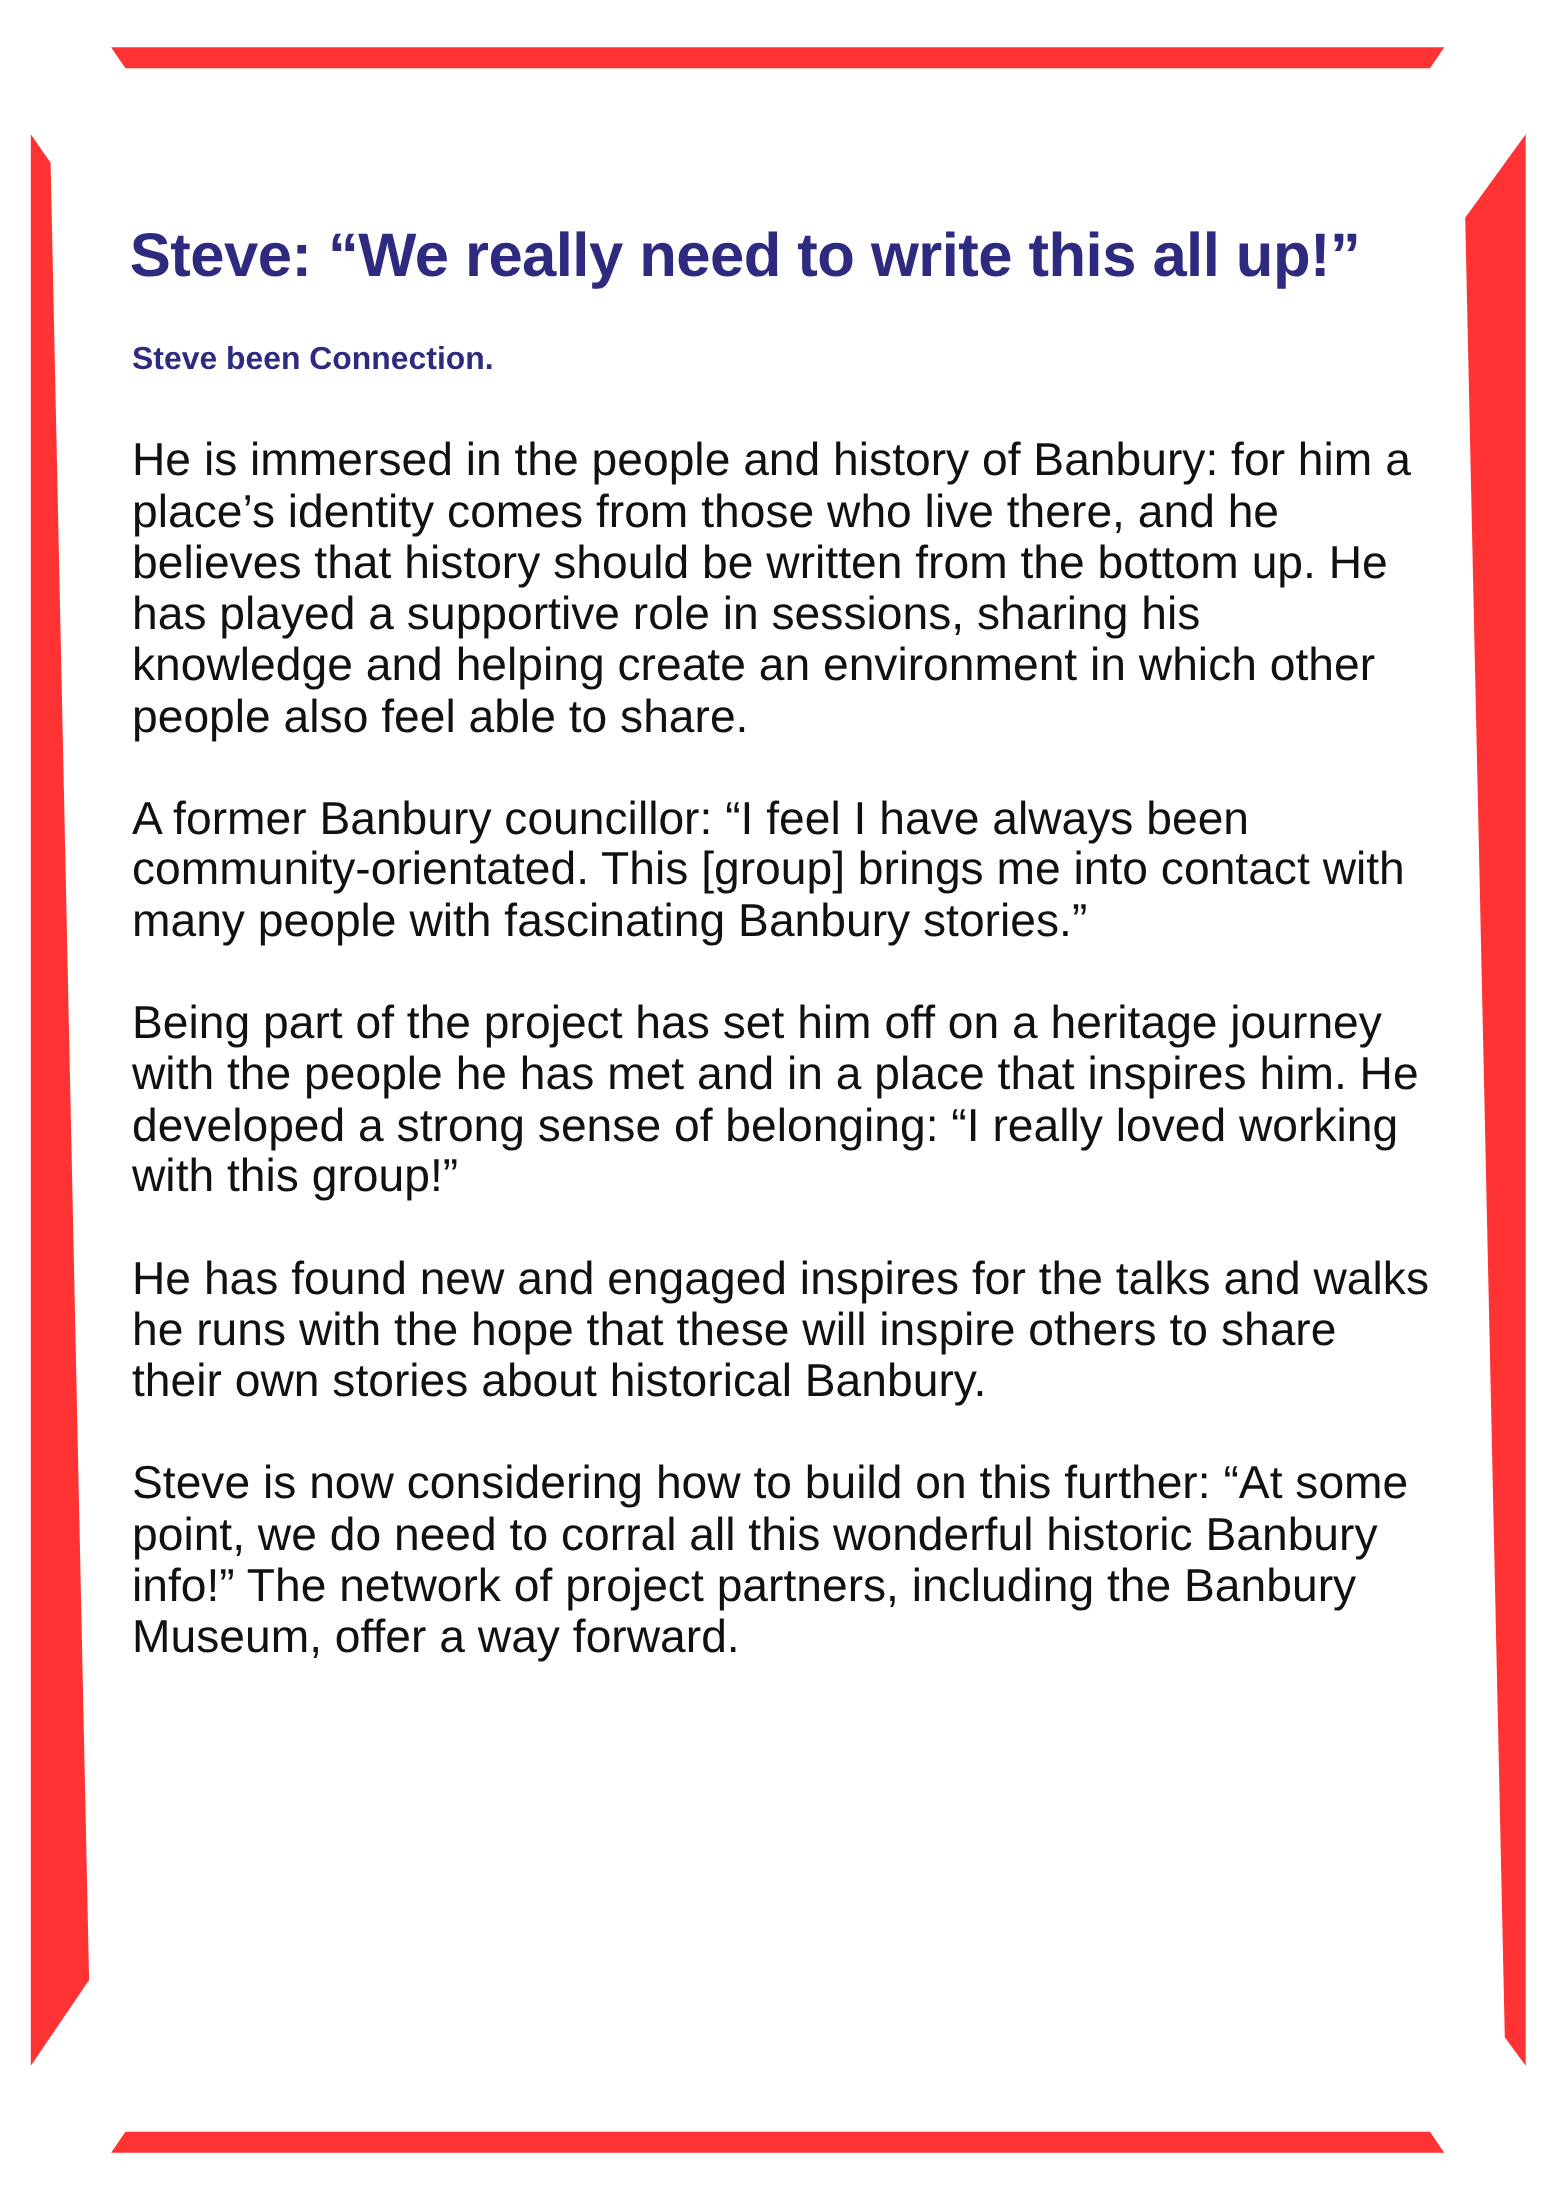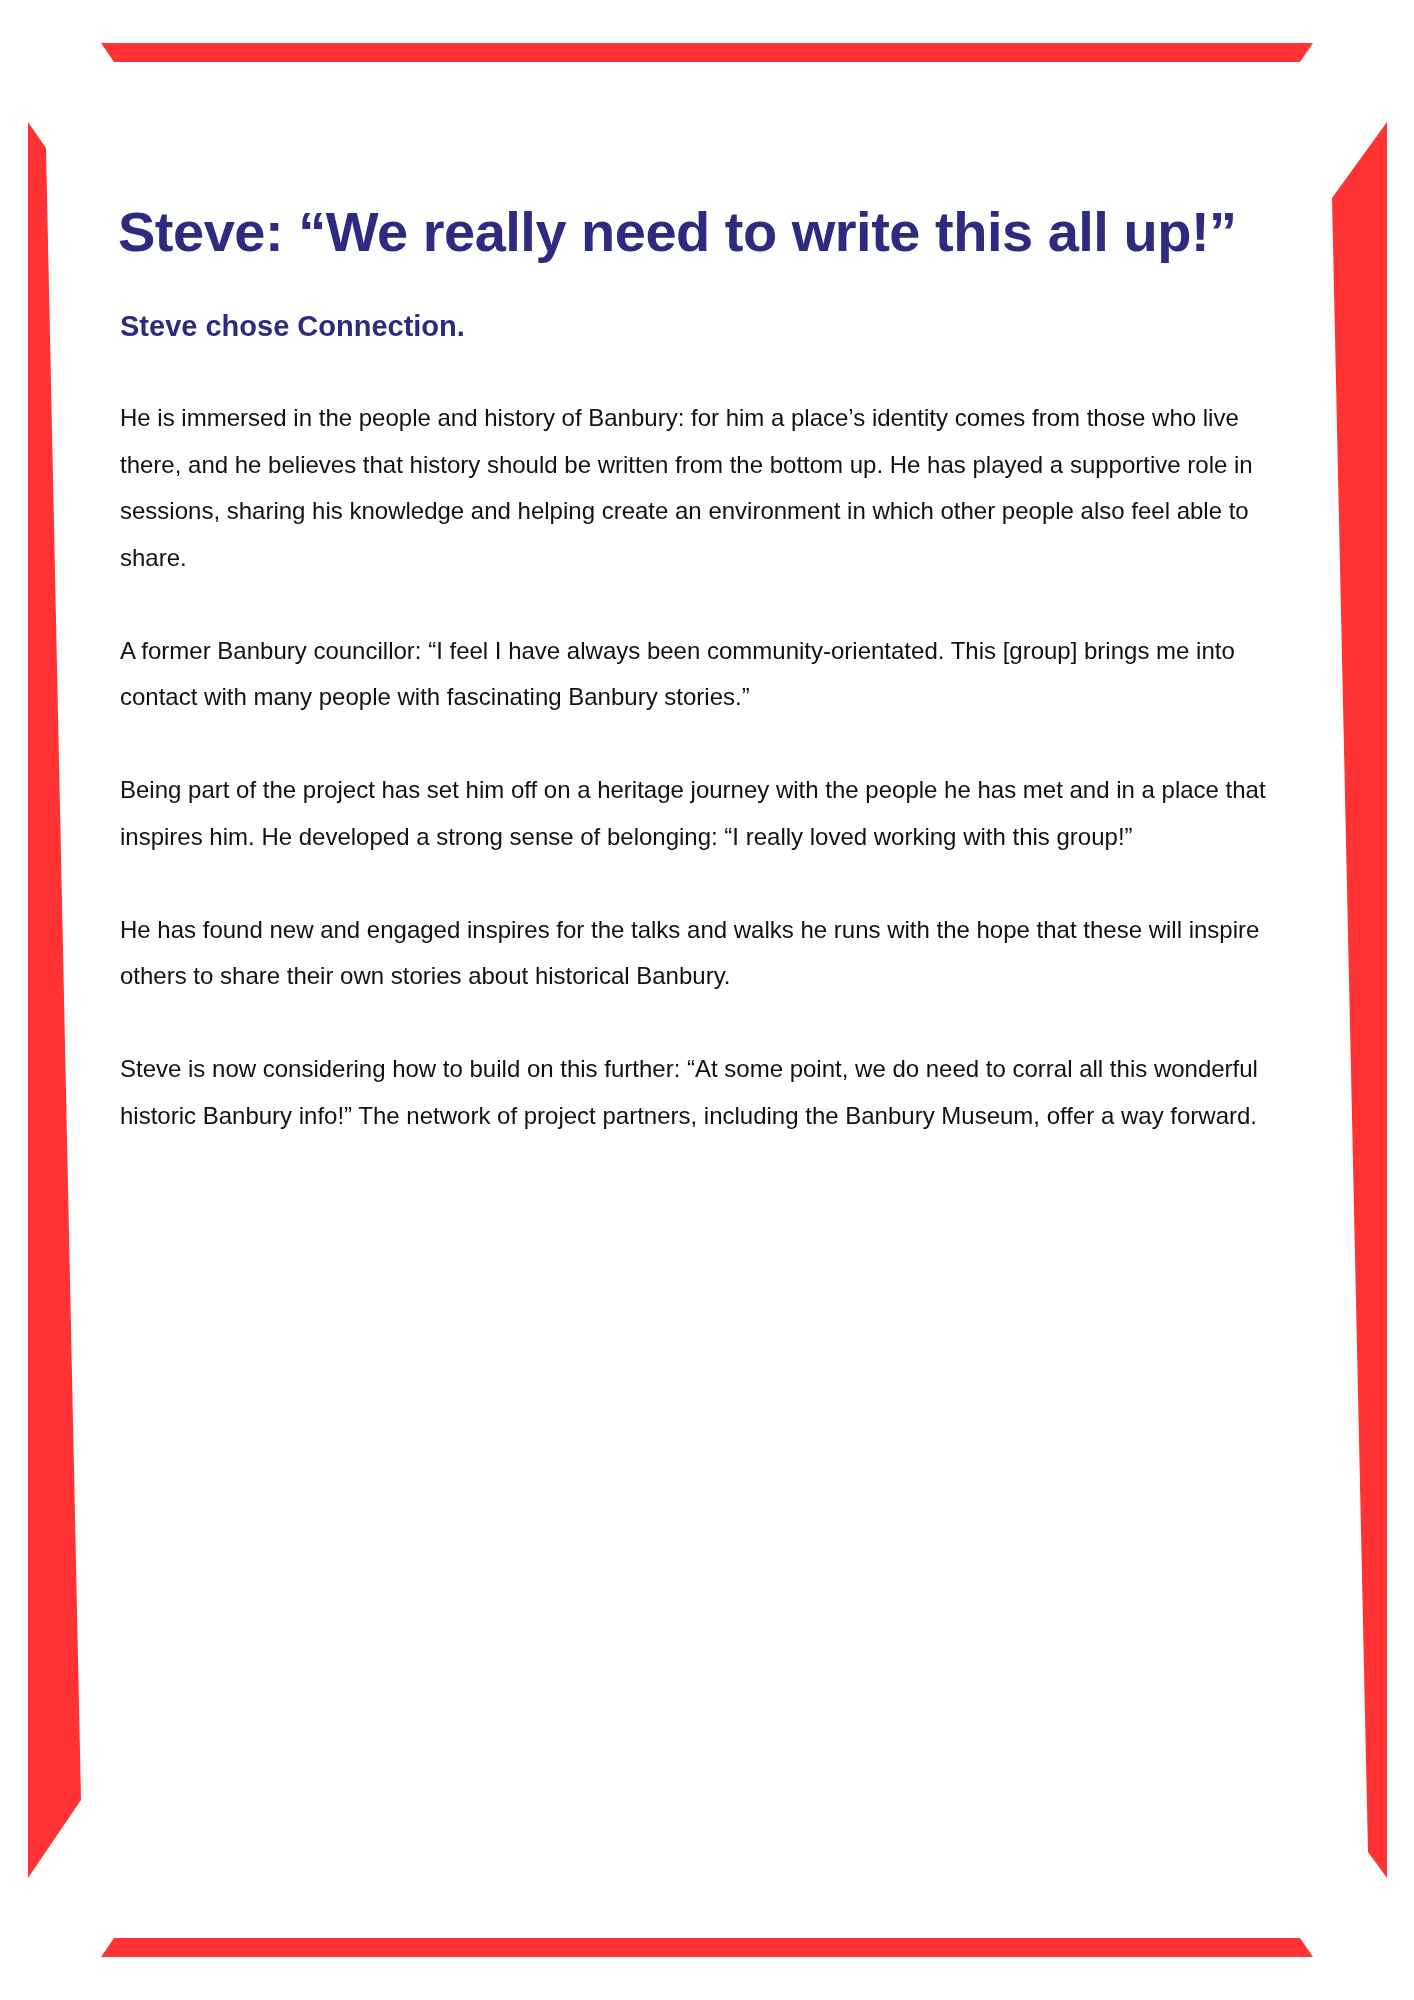--- a/index.html
+++ b/index.html
@@ -20,36 +20,36 @@
   }
   .subtitle {
     margin: 0 0 46px 0;
     font-family: "Liberation Sans", sans-serif;
     font-weight: bold; font-size: 29px; line-height: 46px;
     color: #2e2a7f;
   }
   .para {
     margin: 0 0 46.5px 0;
     font-family: "Liberation Sans", sans-serif;
-    font-size: 24px; line-height: 46.5px;
+    font-size: 42px; line-height: 46.5px;
     color: #111111;
   }
 </style>
 </head>
 <body>
 
 <svg class="frame" viewBox="0 0 1414 2000" xmlns="http://www.w3.org/2000/svg">
   <polygon points="101,43 1313,43 1300,62 114,62"></polygon>
   <polygon points="114,1938 1300,1938 1313,1957 101,1957"></polygon>
   <polygon points="28,122 46,148 81,1800 28,1878"></polygon>
   <polygon points="1387,122 1387,1878 1368,1852 1332,198"></polygon>
 </svg>
 
 <h1 class="title">Steve: “We really need to write this all up!”</h1>
 
 <div class="content">
-  <p class="subtitle">Steve chose Connection.</p>
+  <p class="subtitle">Steve been Connection.</p>
   <p class="para">He is immersed in the people and history of Banbury: for him a place’s identity comes from those who live there, and he believes that history should be written from the bottom up. He has played a supportive role in sessions, sharing his knowledge and helping create an environment in which other people also feel able to share.</p>
   <p class="para">A former Banbury councillor: “I feel I have always been community-orientated. This [group] brings me into contact with many people with fascinating Banbury stories.”</p>
   <p class="para">Being part of the project has set him off on a heritage journey with the people he has met and in a place that inspires him. He developed a strong sense of belonging: “I really loved working with this group!”</p>
   <p class="para">He has found new and engaged inspires for the talks and walks he runs with the hope that these will inspire others to share their own stories about historical Banbury.</p>
   <p class="para">Steve is now considering how to build on this further: “At some point, we do need to corral all this wonderful historic Banbury info!” The network of project partners, including the Banbury Museum, offer a way forward.</p>
 </div>
 
 </body></html>

